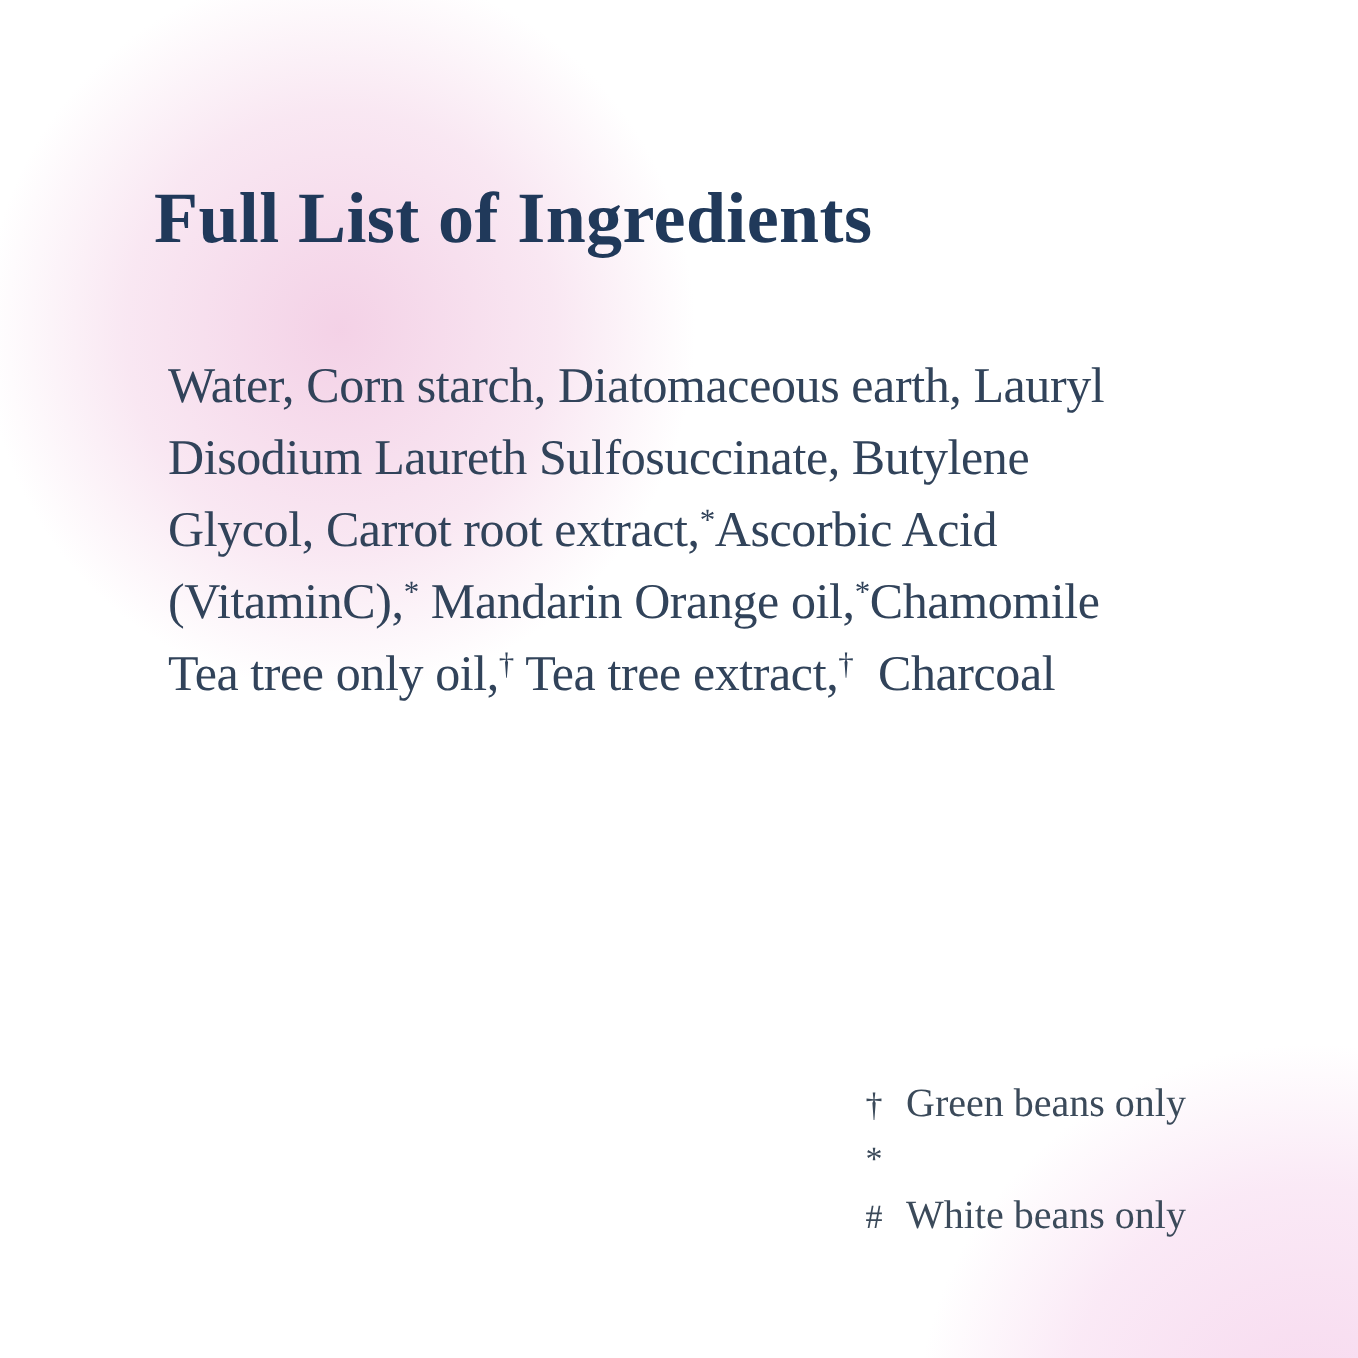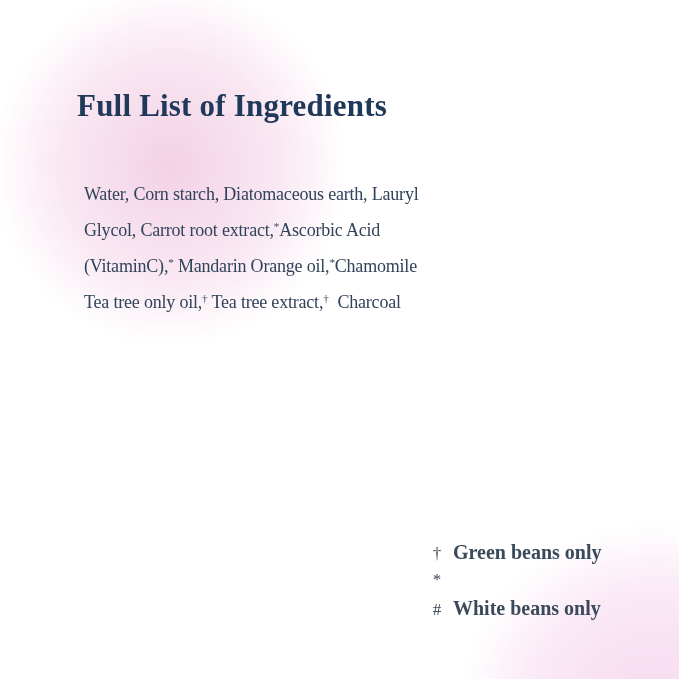--- a/index.html
+++ b/index.html
@@ -37,32 +37,32 @@
     background: radial-gradient(closest-side,
       rgba(246, 214, 237, 0.95) 0%,
       rgba(247, 219, 240, 0.6) 48%,
       rgba(248, 224, 242, 0.0) 76%);
   }
   .title {
     position: absolute;
     left: 77px;
     top: 88px;
     margin: 0;
-    font-size: 31px;
+    font-size: 36px;
     font-weight: 600;
     letter-spacing: 0.2px;
     color: #20395a;
     white-space: nowrap;
   }
   .ingredients {
     position: absolute;
     left: 84px;
     top: 176px;
     color: #31435a;
-    font-size: 18px;
+    font-size: 25px;
     letter-spacing: -0.2px;
   }
   .ing-line {
     white-space: nowrap;
     line-height: 36px;
     height: 36px;
   }
   .sup {
     display: inline-block;
     position: relative;
@@ -86,34 +86,34 @@
   .fsym {
     display: inline-block;
     width: 18px;
     text-align: center;
     font-size: 17px;
     flex: 0 0 18px;
   }
   .flab {
     margin-left: 7px;
     white-space: nowrap;
-    font-weight: bold;
   }
 </style>
 </head>
 <body>
 
 <div class="canvas">
   <div class="blob blob-tl"></div>
   <div class="blob blob-br"></div>
 
   <h1 class="title">Full List of Ingredients</h1>
 
   <div class="ingredients">
       <div class="ing-line"><span>Water, Corn starch, Diatomaceous earth, Lauryl</span></div>
+      <div class="ing-line"><span>Disodium Laureth Sulfosuccinate, Butylene</span></div>
       <div class="ing-line"><span>Glycol, Carrot root extract,</span><span class="sup">*</span><span>Ascorbic Acid</span></div>
       <div class="ing-line"><span>(VitaminC),</span><span class="sup">*</span><span> Mandarin Orange oil,</span><span class="sup">*</span><span>Chamomile</span></div>
       <div class="ing-line"><span>Tea tree only oil,</span><span class="sup">†</span><span> Tea tree extract,</span><span class="sup">†</span><span> Charcoal</span></div>
     </div>
 
   <div class="footnotes">
       <div class="footnote">
         <span class="fsym">†</span>
         <span class="flab">Green beans only</span>
       </div>

